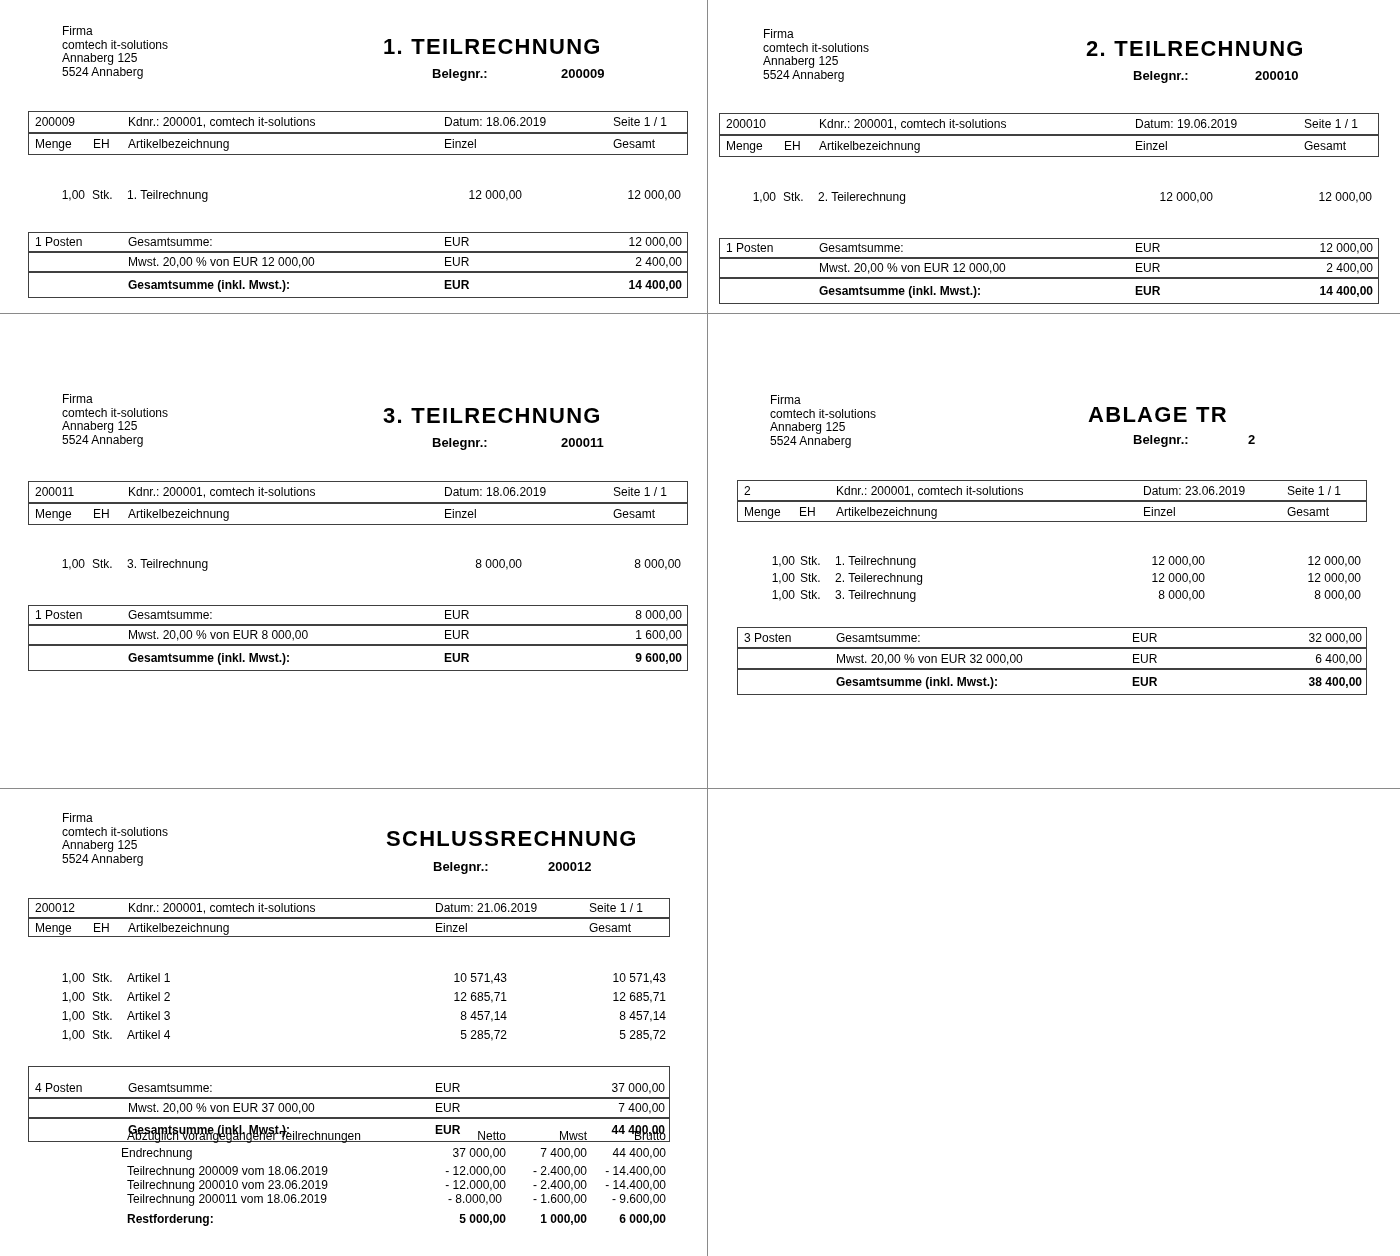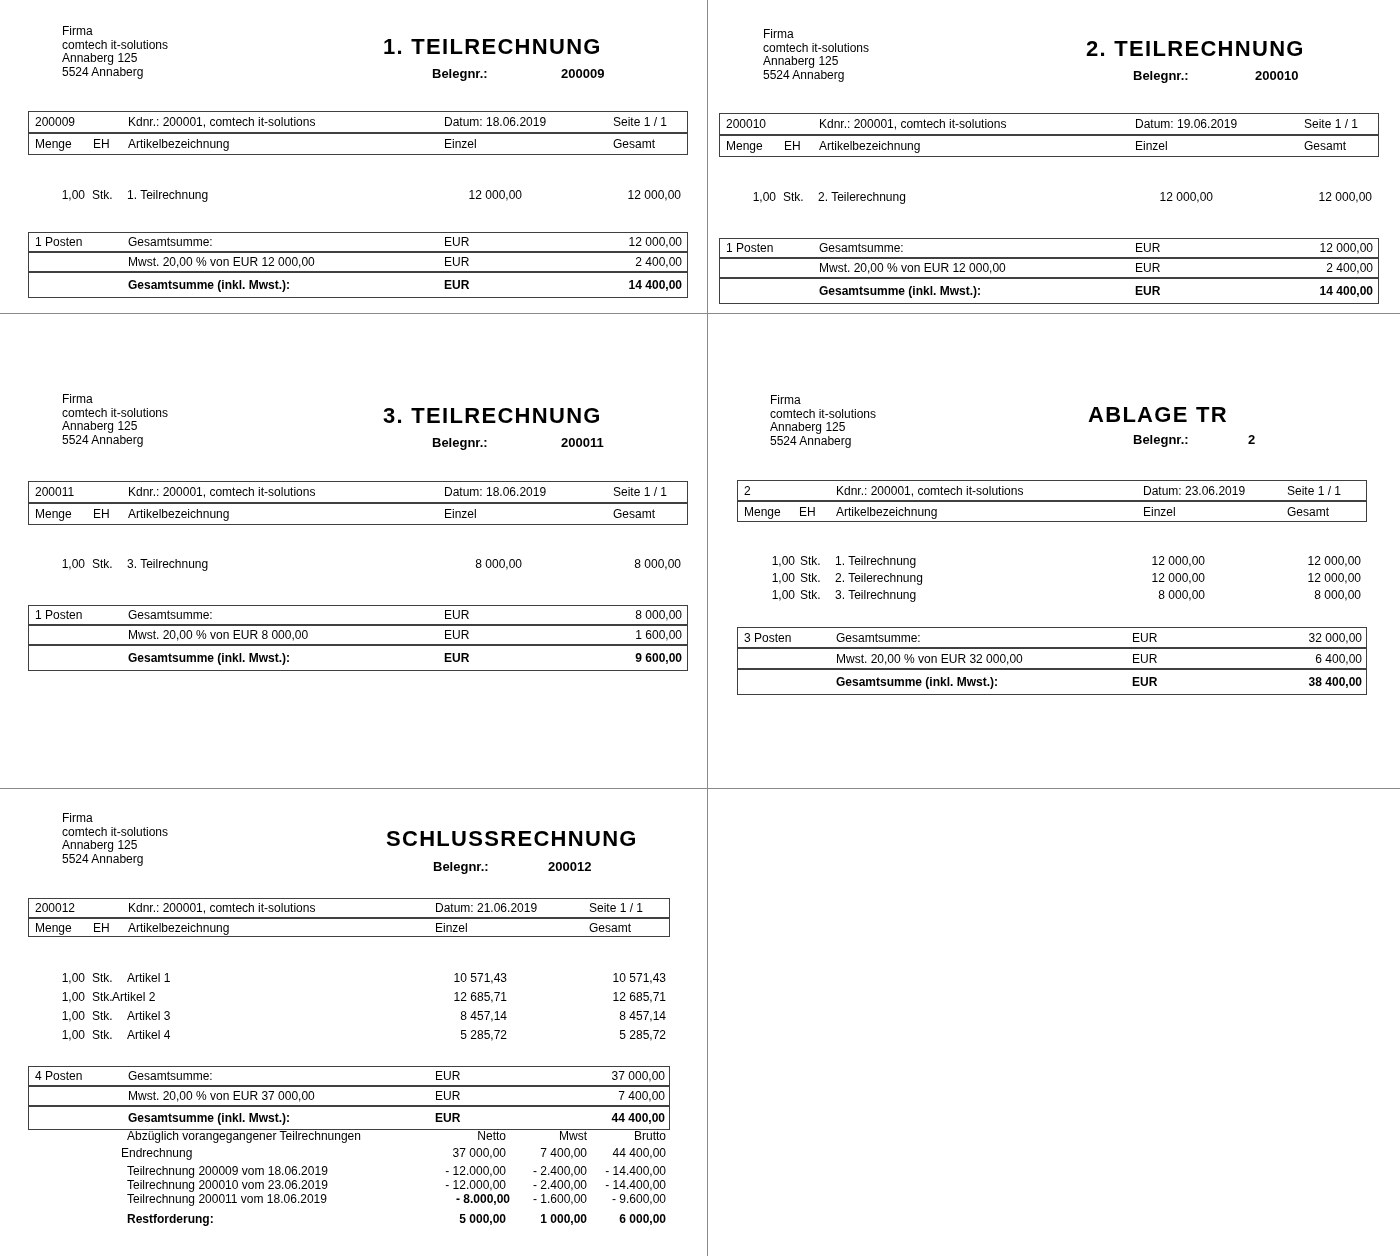--- a/index.html
+++ b/index.html
@@ -309,42 +309,42 @@
       <div class="irow" style="height:19px;">
         <span class="num" style="left:0;width:57px;">1,00</span>
         <span style="left:64px;">Stk.</span>
         <span style="left:99px;">Artikel 1</span>
         <span class="num" style="left:290px;width:189px;">10 571,43</span>
         <span class="num" style="left:450px;width:188px;">10 571,43</span>
       </div>
       <div class="irow" style="height:19px;">
         <span class="num" style="left:0;width:57px;">1,00</span>
         <span style="left:64px;">Stk.</span>
-        <span style="left:84px;text-align:center;">Artikel 2</span>
+        <span style="left:99px;text-align:center;">Artikel 2</span>
         <span class="num" style="left:290px;width:189px;">12 685,71</span>
         <span class="num" style="left:450px;width:188px;">12 685,71</span>
       </div>
       <div class="irow" style="height:19px;">
         <span class="num" style="left:0;width:57px;">1,00</span>
         <span style="left:64px;">Stk.</span>
         <span style="left:99px;">Artikel 3</span>
         <span class="num" style="left:290px;width:189px;">8 457,14</span>
         <span class="num" style="left:450px;width:188px;">8 457,14</span>
       </div>
       <div class="irow" style="height:19px;">
         <span class="num" style="left:0;width:57px;">1,00</span>
         <span style="left:64px;">Stk.</span>
         <span style="left:99px;">Artikel 4</span>
         <span class="num" style="left:290px;width:189px;">5 285,72</span>
         <span class="num" style="left:450px;width:188px;">5 285,72</span>
       </div>
     </div>
 
     <div class="stable" style="left:28px;top:1066px;width:640px;">
-      <div class="srow s1" style="height:18px;">
+      <div class="srow s1" style="height:18px;margin-top:12px;">
         <span style="left:6px;">4 Posten</span>
         <span style="left:99px;">Gesamtsumme:</span>
         <span style="left:406px;">EUR</span>
         <span class="num" style="left:460px;width:176px;">37 000,00</span>
       </div>
       <div class="srow s2" style="height:18px;">
         <span style="left:99px;">Mwst. 20,00 % von EUR 37 000,00</span>
         <span style="left:406px;">EUR</span>
         <span class="num" style="left:460px;width:176px;">7 400,00</span>
       </div>
@@ -375,21 +375,21 @@
         <span class="num" style="left:560px;width:78px;">- 14.400,00</span>
       </div>
       <div class="arow" style="height:14px;">
         <span style="left:99px;">Teilrechnung 200010 vom 23.06.2019</span>
         <span class="num" style="left:320px;width:158px;">- 12.000,00</span>
         <span class="num" style="left:486px;width:73px;">- 2.400,00</span>
         <span class="num" style="left:560px;width:78px;">- 14.400,00</span>
       </div>
       <div class="arow" style="height:14px;">
         <span style="left:99px;">Teilrechnung 200011 vom 18.06.2019</span>
-        <span class="num" style="left:324px;width:158px;font-weight:bold;">- 8.000,00</span>
+        <span class="num" style="left:316px;width:158px;">- 8.000,00</span>
         <span class="num" style="left:486px;width:73px;">- 1.600,00</span>
         <span class="num" style="left:560px;width:78px;">- 9.600,00</span>
       </div>
       <div class="arow bold" style="height:16px;margin-top:5px;">
         <span style="left:99px;">Restforderung:</span>
         <span class="num" style="left:320px;width:158px;">5 000,00</span>
         <span class="num" style="left:486px;width:73px;">1 000,00</span>
         <span class="num" style="left:560px;width:78px;">6 000,00</span>
       </div>
     </div>

